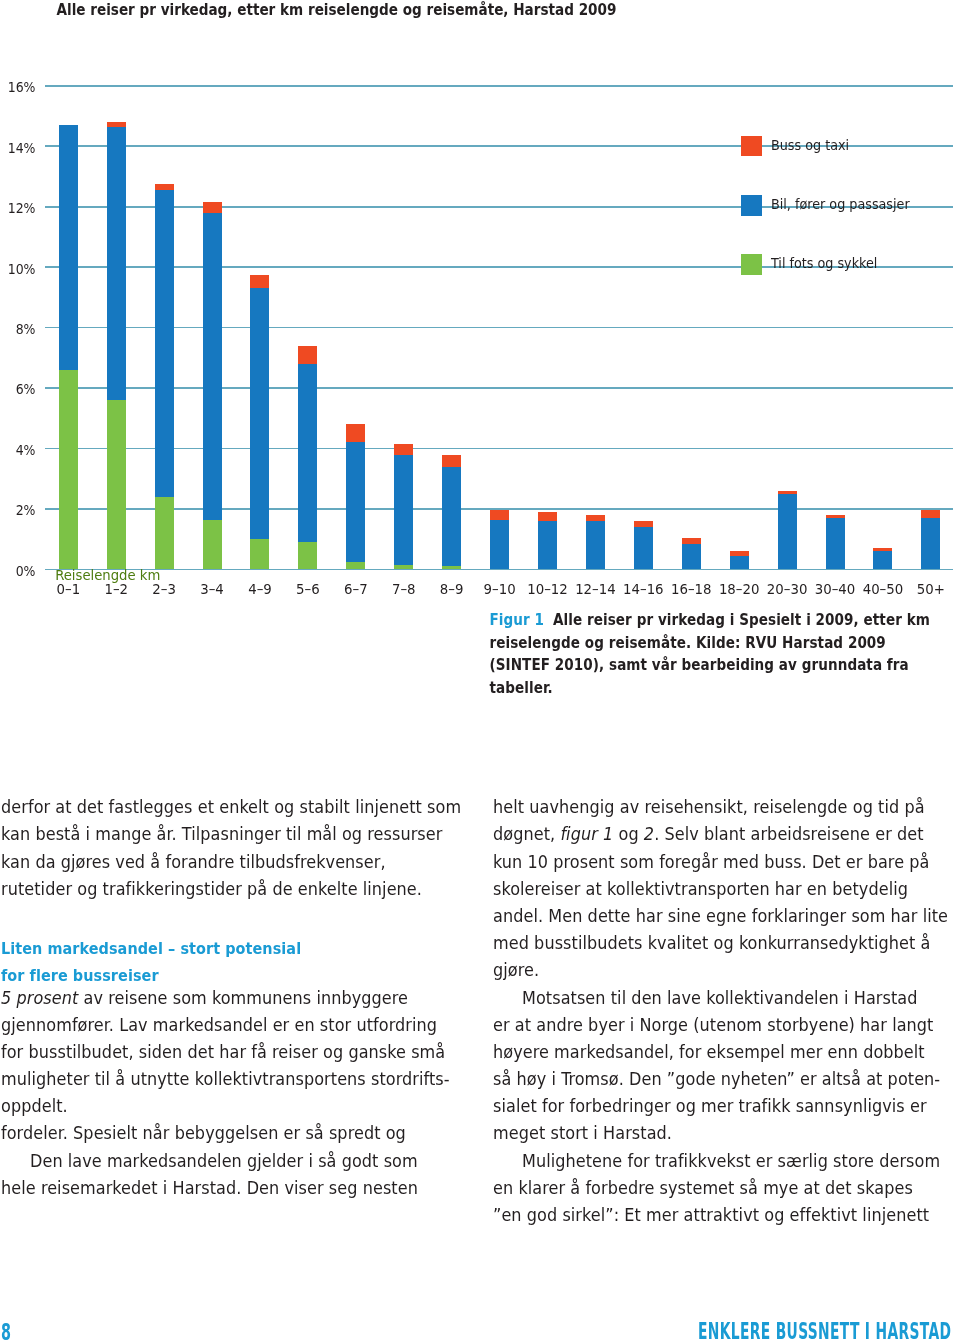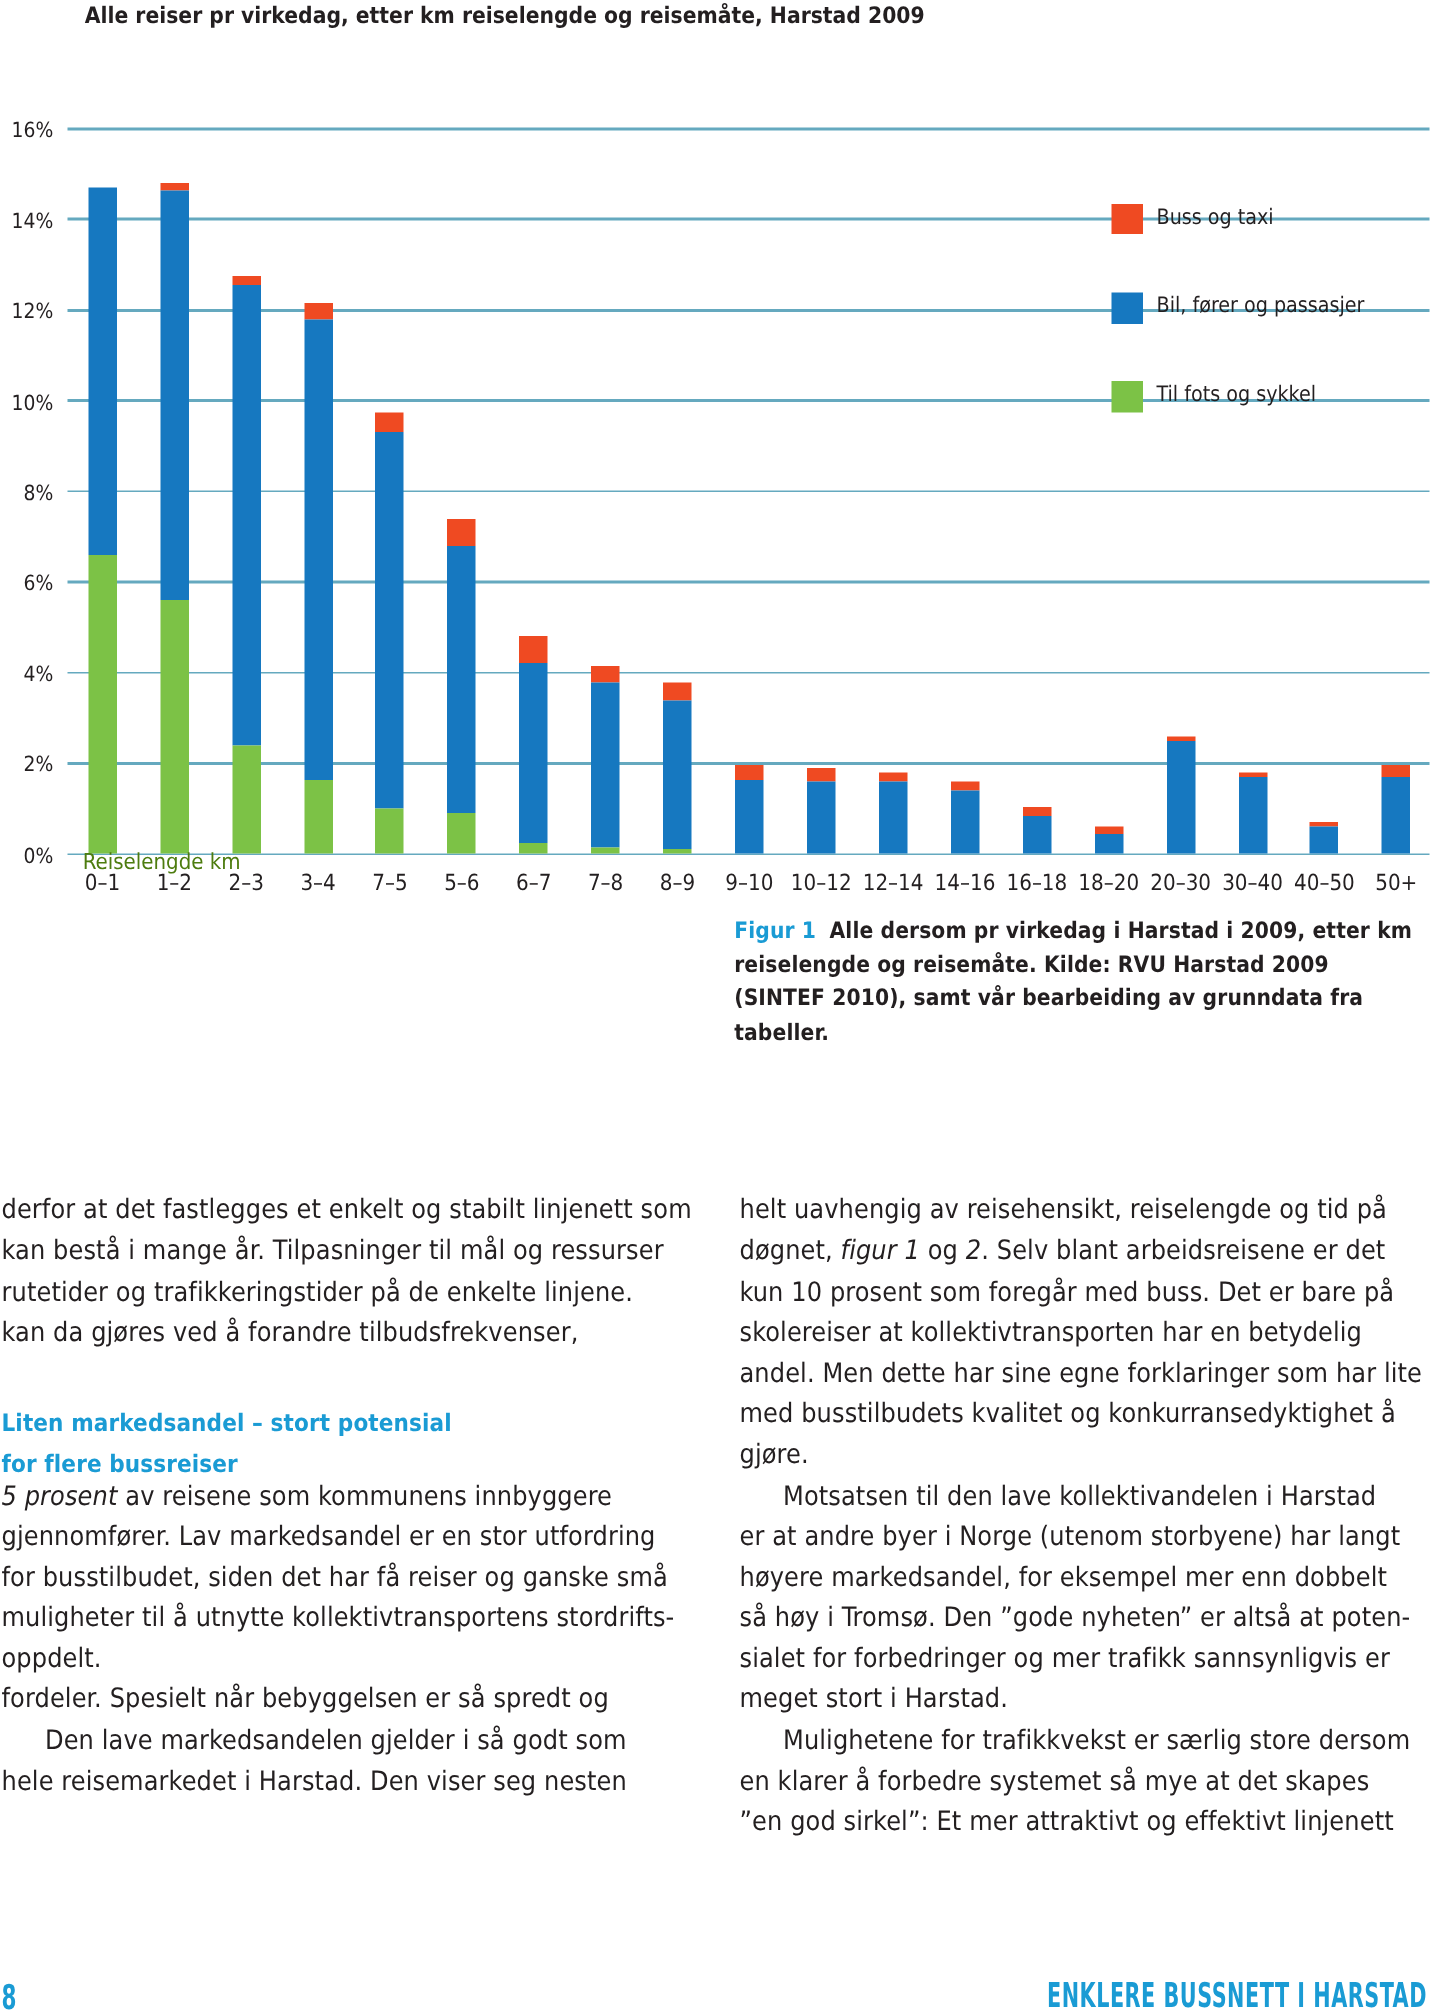--- a/index.html
+++ b/index.html
@@ -103,21 +103,21 @@
           <span class="seg" style="height:10.58px;background:#ef4a22"></span>
           <span class="seg" style="height:306.72px;background:#1678c0"></span>
           <span class="seg" style="height:49.86px;background:#7cc246"></span>
         </div>
 <div class="xtick" style="left:127.06px;width:80px">3–4</div>
 <div class="bar" style="left:205.48px">
           <span class="seg" style="height:13.60px;background:#ef4a22"></span>
           <span class="seg" style="height:250.82px;background:#1678c0"></span>
           <span class="seg" style="height:30.22px;background:#7cc246"></span>
         </div>
-<div class="xtick" style="left:174.98px;width:80px">7–5</div>
+<div class="xtick" style="left:174.98px;width:80px">4–9</div>
 <div class="bar" style="left:253.40px">
           <span class="seg" style="height:18.13px;background:#ef4a22"></span>
           <span class="seg" style="height:178.29px;background:#1678c0"></span>
           <span class="seg" style="height:27.20px;background:#7cc246"></span>
         </div>
 <div class="xtick" style="left:222.90px;width:80px">5–6</div>
 <div class="bar" style="left:301.32px">
           <span class="seg" style="height:18.13px;background:#ef4a22"></span>
           <span class="seg" style="height:119.36px;background:#1678c0"></span>
           <span class="seg" style="height:7.55px;background:#7cc246"></span>
@@ -197,31 +197,31 @@
           <span class="legend-label">Bil, fører og passasjer</span>
         </div>
 <div class="legend-item" style="top:118.3px">
           <span class="legend-swatch" style="background:#7cc246"></span>
           <span class="legend-label">Til fots og sykkel</span>
         </div>
     </div>
   </div>
 
   <div id="caption">
-<div class="cline"><span class="figlabel">Figur 1</span><span>Alle dersom pr virkedag i Harstad i 2009, etter km</span></div>
+<div class="cline"><span class="figlabel">Figur 1</span><span>Alle reiser pr virkedag i Spesielt i 2009, etter km</span></div>
 <div class="cline"><span>reiselengde og reisemåte. Kilde: RVU Harstad 2009</span></div>
 <div class="cline"><span>(SINTEF 2010), samt vår bearbeiding av grunndata fra</span></div>
 <div class="cline"><span>tabeller.</span></div>
   </div>
 
   <div class="col" id="col-left">
 <div class="tline"><span>derfor at det fastlegges et enkelt og stabilt linjenett som</span></div>
 <div class="tline"><span>kan bestå i mange år. Tilpasninger til mål og ressurser</span></div>
+<div class="tline"><span>kan da gjøres ved å forandre tilbudsfrekvenser,</span></div>
 <div class="tline"><span>rutetider og trafikkeringstider på de enkelte linjene.</span></div>
-<div class="tline"><span>kan da gjøres ved å forandre tilbudsfrekvenser,</span></div>
 <div class="gap"></div>
 <div class="tline subhead"><span>Liten markedsandel – stort potensial</span></div>
 <div class="tline subhead"><span>for flere bussreiser</span></div>
 <div class="tline"><i class="it">5 prosent</i><span> av reisene som kommunens innbyggere</span></div>
 <div class="tline"><span>gjennomfører. Lav markedsandel er en stor utfordring</span></div>
 <div class="tline"><span>for busstilbudet, siden det har få reiser og ganske små</span></div>
 <div class="tline"><span>muligheter til å utnytte kollektivtransportens stordrifts-</span></div>
 <div class="tline"><span>oppdelt.</span></div>
 <div class="tline"><span>fordeler. Spesielt når bebyggelsen er så spredt og</span></div>
 <div class="tline indent"><span>Den lave markedsandelen gjelder i så godt som</span></div>

